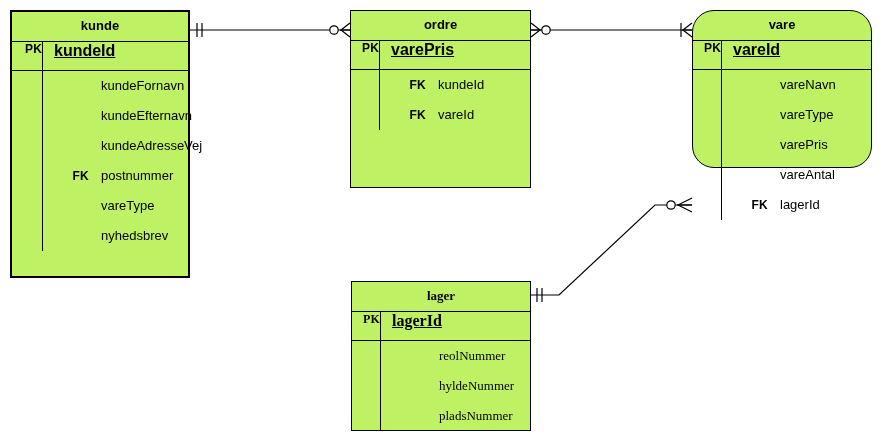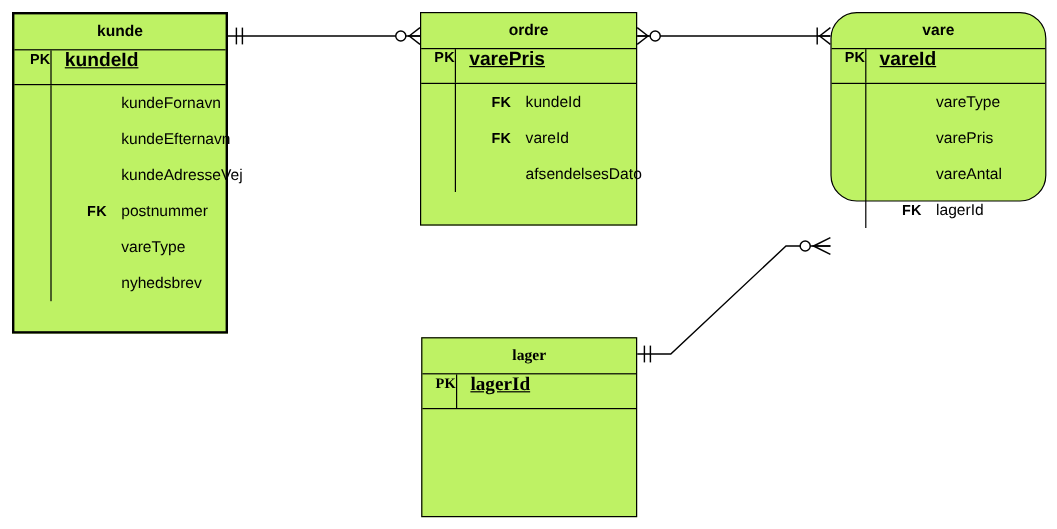--- a/index.html
+++ b/index.html
@@ -169,39 +169,39 @@
       <span class="keycol-rule" style="left: 28px;"></span>
 
       <div class="row">
         <span class="key" style="width: 28px;">FK</span>
         <span class="attr" style="left: 40px;">kundeId</span>
       </div>
       <div class="row">
         <span class="key" style="width: 28px;">FK</span>
         <span class="attr" style="left: 40px;">vareId</span>
       </div>
-      <div class="row">
-        <span class="key" style="width: 28px;"></span>
-        <span class="attr" style="left: 40px;">afsendelsesDato</span>
-      </div>
     </div>
   </div>
 
   <div class="entity thin" id="entity-vare" style="left: 692px; top: 10px; width: 180px; height: 158px; border-radius: 22px;">
     <div class="entity-header">vare</div>
     <div class="entity-pkrow">
       <span class="keycol-rule" style="left: 28px;"></span>
       <span class="key" style="width: 28px;">PK</span>
       <span class="attr pkname" style="left: 40px;">vareId</span>
     </div>
     <div class="entity-body">
       <span class="keycol-rule" style="left: 28px;"></span>
 
       <div class="row">
         <span class="key" style="width: 28px;"></span>
+        <span class="attr" style="left: 40px;">vareNavn</span>
+      </div>
+      <div class="row">
+        <span class="key" style="width: 28px;"></span>
         <span class="attr" style="left: 40px;">vareType</span>
       </div>
       <div class="row">
         <span class="key" style="width: 28px;"></span>
         <span class="attr" style="left: 40px;">varePris</span>
       </div>
       <div class="row">
         <span class="key" style="width: 28px;"></span>
         <span class="attr" style="left: 40px;">vareAntal</span>
       </div>
@@ -211,20 +211,36 @@
       </div>
     </div>
   </div>
 
   <div class="entity thin" id="entity-lager" style="left: 351px; top: 281px; width: 180px; height: 150px; font-family: Liberation Serif, serif;">
     <div class="entity-header">lager</div>
     <div class="entity-pkrow">
       <span class="keycol-rule" style="left: 28px;"></span>
       <span class="key" style="width: 28px;">PK</span>
       <span class="attr pkname" style="left: 40px;">lagerId</span>
+    </div>
+    <div class="entity-body">
+      <span class="keycol-rule" style="left: 28px;"></span>
+
+      <div class="row">
+        <span class="key" style="width: 28px;"></span>
+        <span class="attr" style="left: 40px;">reolNummer</span>
+      </div>
+      <div class="row">
+        <span class="key" style="width: 28px;"></span>
+        <span class="attr" style="left: 40px;">hyldeNummer</span>
+      </div>
+      <div class="row">
+        <span class="key" style="width: 28px;"></span>
+        <span class="attr" style="left: 40px;">pladsNummer</span>
+      </div>
     </div>
   </div>
 
   <svg class="conn-svg" viewBox="0 0 881 441">
 
     <g>
       <line class="conn-line" x1="190" y1="30" x2="350" y2="30"></line>
 
       <line class="conn-mark" x1="197" y1="23" x2="197" y2="37"></line>
       <line class="conn-mark" x1="202" y1="23" x2="202" y2="37"></line>

